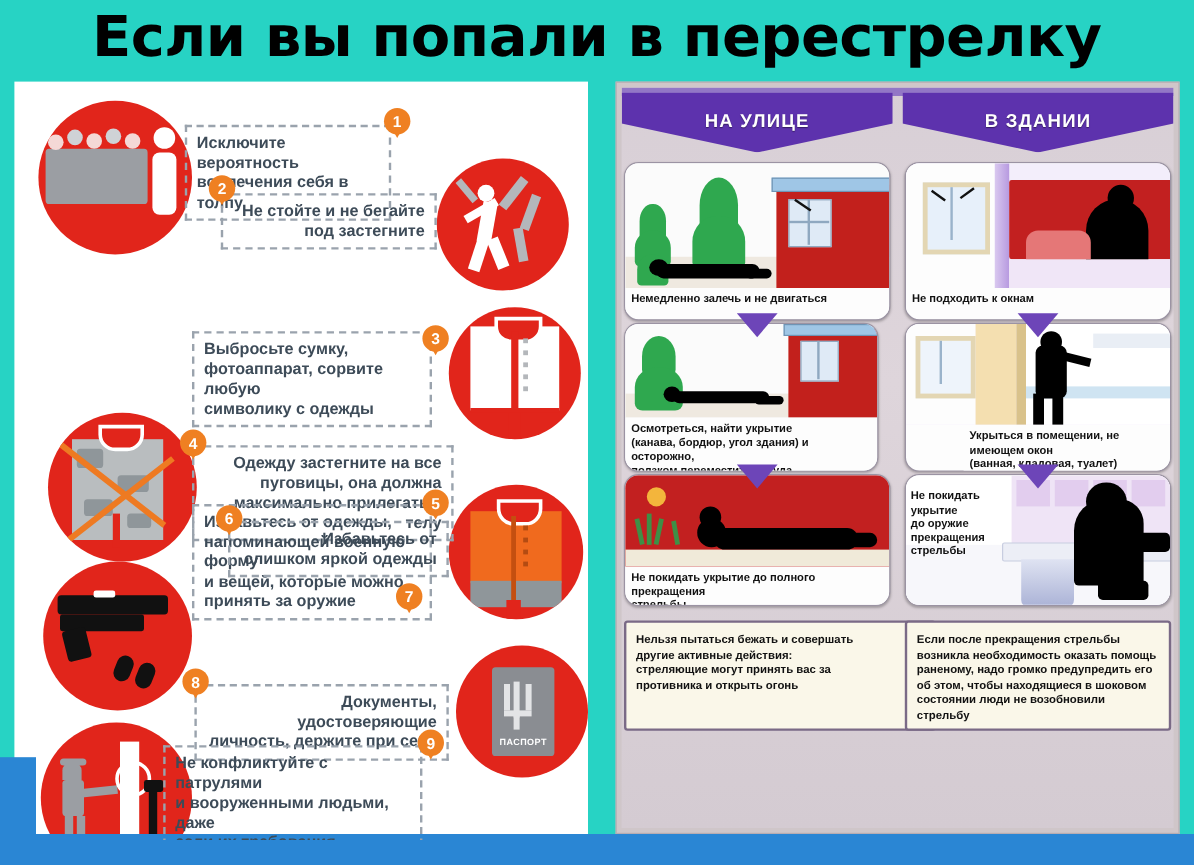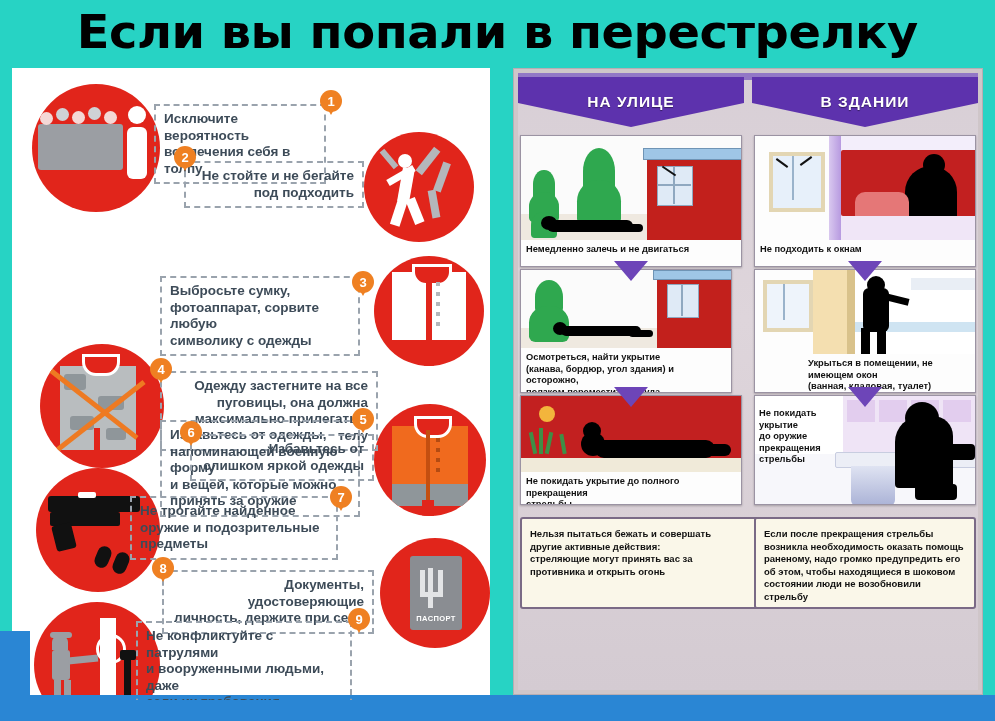--- a/index.html
+++ b/index.html
@@ -103,21 +103,21 @@
   }
 
   .cellcol{position:absolute;width:222px;}
   .cellcol.a{left:2px;}
   .cellcol.b{left:236px;}
 
   .cell{
     position:relative;
     background:#fdfdfd;
     border:1px solid #9b93a3;
-    border-radius:0;
+    border-radius:12px;
     box-sizing:border-box;
     overflow:hidden;
     box-shadow:0 1px 2px rgba(0,0,0,.25);
   }
   .cell .pic{position:relative;width:100%;overflow:hidden;background:#fff;}
   .cap{
     font-size:9.3px;line-height:11.5px;color:#111;
     font-weight:bold;padding:4px 5px 5px 5px;background:#fdfdfd;
     font-family:"Liberation Sans", sans-serif;
   }
@@ -175,21 +175,21 @@
     <div class="abs" style="left:30px;top:66px;width:10px;height:28px;background:#fff;transform:rotate(18deg);"></div>
     <div class="abs" style="left:46px;top:66px;width:10px;height:26px;background:#fff;transform:rotate(-22deg);"></div>
     <div class="abs" style="left:22px;top:40px;width:30px;height:7px;background:#fff;transform:rotate(-30deg);"></div>
     <div class="abs" style="left:60px;top:14px;width:8px;height:30px;background:#b4b7bb;transform:rotate(38deg);"></div>
     <div class="abs" style="left:74px;top:30px;width:8px;height:30px;background:#b4b7bb;transform:rotate(20deg);"></div>
     <div class="abs" style="left:66px;top:58px;width:8px;height:28px;background:#b4b7bb;transform:rotate(-10deg);"></div>
     <div class="abs" style="left:22px;top:16px;width:6px;height:22px;background:#b4b7bb;transform:rotate(-40deg);"></div>
   </div>
   <div class="badge" style="left:162px;top:78px;">2</div>
   <div class="callout right" style="left:172px;top:93px;width:180px;white-space:pre-line;">Не стойте и не бегайте
-под подходить</div>
+под застегните</div>
 
   <div class="badge" style="left:340px;top:203px;">3</div>
   <div class="callout left" style="left:148px;top:208px;width:200px;white-space:pre-line;">Выбросьте сумку,
 фотоаппарат, сорвите любую
 символику с одежды</div>
 
   <div class="circle" style="left:362px;top:188px;width:110px;height:110px;">
     <div class="abs" style="left:18px;top:16px;width:74px;height:70px;background:#fff;"></div>
     <div class="abs" style="left:38px;top:8px;width:34px;height:16px;border:3px solid #fff;border-radius:0 0 14px 14px;background:#e1251b;"></div>
     <div class="abs" style="left:52px;top:20px;width:6px;height:66px;background:#e1251b;"></div>
@@ -240,23 +240,20 @@
 
   <div class="circle" style="left:24px;top:400px;width:124px;height:124px;">
     <div class="abs" style="left:12px;top:28px;width:92px;height:16px;background:#111;border-radius:3px;"></div>
     <div class="abs" style="left:42px;top:24px;width:18px;height:6px;background:#fff;border-radius:2px;"></div>
     <div class="abs" style="left:14px;top:44px;width:70px;height:14px;background:#111;border-radius:2px;"></div>
     <div class="abs" style="left:18px;top:56px;width:20px;height:26px;background:#111;transform:rotate(-14deg);border-radius:3px;"></div>
     <div class="abs" style="left:60px;top:78px;width:14px;height:22px;background:#111;border-radius:7px;transform:rotate(22deg);"></div>
     <div class="abs" style="left:78px;top:84px;width:14px;height:22px;background:#111;border-radius:7px;transform:rotate(22deg);"></div>
   </div>
   <div class="badge" style="left:318px;top:418px;">7</div>
-  <div class="callout left" style="left:118px;top:428px;width:208px;white-space:pre-line;">Не трогайте найденное
-оружие и подозрительные
-предметы</div>
 
   <div class="circle" style="left:368px;top:470px;width:110px;height:110px;">
     <div class="abs" style="left:30px;top:18px;width:52px;height:74px;background:#8a8d92;border-radius:3px;"></div>
     <div class="abs" style="left:48px;top:30px;width:5px;height:30px;background:#e3e4e6;"></div>
     <div class="abs" style="left:40px;top:32px;width:5px;height:22px;background:#e3e4e6;"></div>
     <div class="abs" style="left:58px;top:32px;width:5px;height:22px;background:#e3e4e6;"></div>
     <div class="abs" style="left:40px;top:54px;width:23px;height:5px;background:#e3e4e6;"></div>
     <div class="abs" style="left:48px;top:58px;width:5px;height:12px;background:#e3e4e6;"></div>
     <div class="abs" style="left:32px;top:74px;width:48px;height:12px;display:flex;align-items:center;justify-content:center;
          font-size:7.5px;font-weight:bold;color:#fff;letter-spacing:.4px;">ПАСПОРТ</div>

